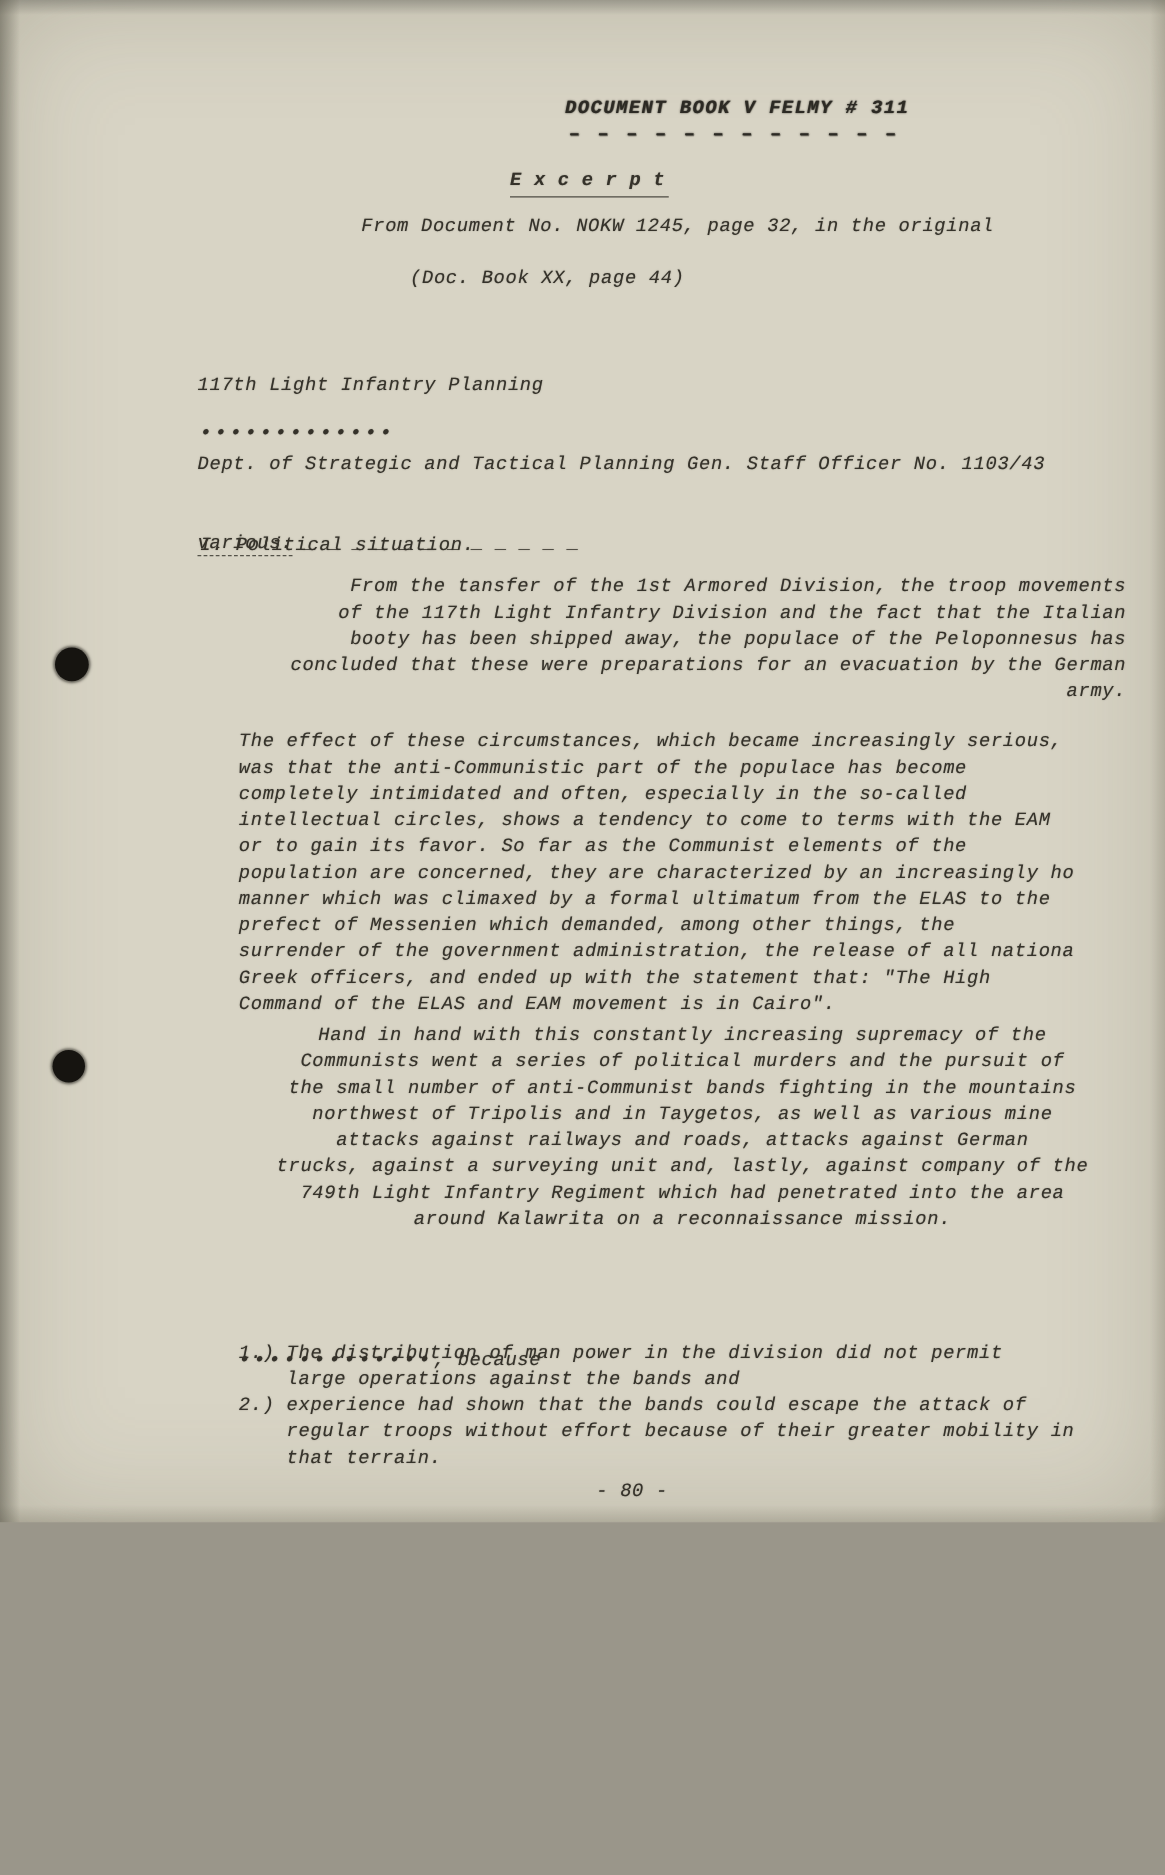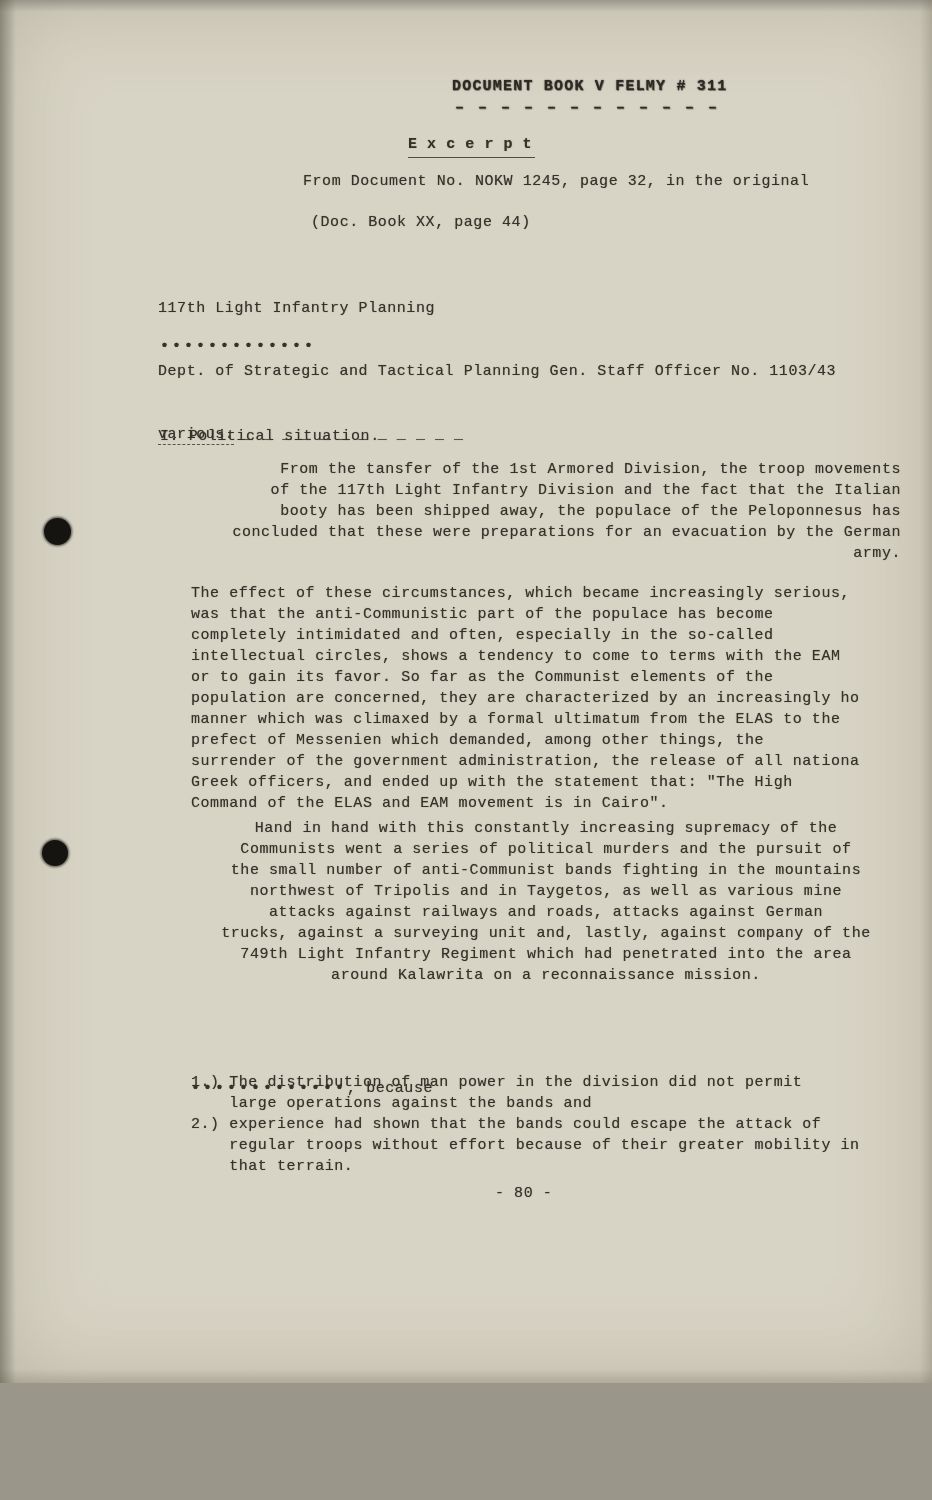--- a/index.html
+++ b/index.html
@@ -1,30 +1,31 @@
 <!DOCTYPE html>
 <html style="--paper: #d8d4c5; --ink: #35322a; --hole: #161410;"><head>
 <meta charset="utf-8">
 <style>
   html, body { margin: 0; padding: 0; background: #9a968a; }
   .paper {
     position: relative;
     width: 932px;
-    height: 1383px;
+    height: 1218px;
     margin: 0 auto;
     background-color: var(--paper, #d8d4c5);
     background-image:
       linear-gradient(90deg, rgba(88,86,76,0.55), rgba(88,86,76,0) 16px),
       linear-gradient(270deg, rgba(120,115,100,0.28), rgba(120,115,100,0) 12px),
       linear-gradient(180deg, rgba(100,100,94,0.45), rgba(100,100,94,0) 12px),
       linear-gradient(0deg, rgba(120,115,100,0.30), rgba(120,115,100,0) 14px);
     box-shadow: inset 0 0 90px rgba(105,100,80,0.28);
     overflow: hidden;
     font-family: "Liberation Mono", "DejaVu Sans Mono", monospace;
     color: var(--ink, #35322a);
+    font-style: italic;
   }
   .tw {
     position: absolute;
     font-size: 15px;
     line-height: 21px;
     letter-spacing: 0.55px;
     white-space: pre-wrap;
     text-shadow: 0 0 1px rgba(53,50,42,0.55);
   }
   .bold { font-weight: 700; }
@@ -61,23 +62,23 @@
 <div class="paper">
 
   <div class="hole hole-top"></div>
   <div class="hole hole-bottom"></div>
 
   <div class="tw stamp" style="left:452px; top:76px;">DOCUMENT BOOK V FELMY # 311</div>
   <div class="tw stamp stamp-dashes" style="left:455px; top:97px;">– – – – – – – – – – – –</div>
 
   <div class="tw bold" style="left:408px; top:134px;"><span class="title-underline">E x c e r p t</span></div>
 
-  <div class="tw" style="left:303px; top:171px;text-align:right;">From Document No. NOKW 1245, page 32, in the original</div>
+  <div class="tw" style="left:289px; top:171px;text-align:right;">From Document No. NOKW 1245, page 32, in the original</div>
 
-  <div class="tw" style="left:311px; top:212px;">(Doc. Book XX, page 44)</div>
+  <div class="tw" style="left:328px; top:212px;">(Doc. Book XX, page 44)</div>
 
   <div class="tw block-w" style="left:158px; top:256px;">
     <div>117th Light Infantry Planning</div>
     <div>Dept. of Strategic and Tactical Planning Gen. Staff Officer No. 1103/43</div>
     <div><span class="dashed-underline">various.</span><span> _ _ _ _ _ _ _ _ _ _ _ _</span></div>
   </div>
 
   <div class="tw dots" style="left:160px; top:336px;">•••••••••••••</div>
 
 
@@ -111,15 +112,15 @@
 around Kalawrita on a reconnaissance mission.</div>
 
   <div class="tw" style="left:191px; top:1078px;"><span class="dots">•••••••••••••</span><span>, because</span></div>
 
   <div class="tw block-w" style="left:191px; top:1072px;">1.) The distribution of man power in the division did not permit
     large operations against the bands and
 2.) experience had shown that the bands could escape the attack of
     regular troops without effort because of their greater mobility in
     that terrain.</div>
 
-  <div class="tw" style="left:477px; top:1183px;margin-left:18px;">- 80 -</div>
+  <div class="tw" style="left:477px; top:1183px;">- 80 -</div>
 
 </div>
 
 </body></html>

